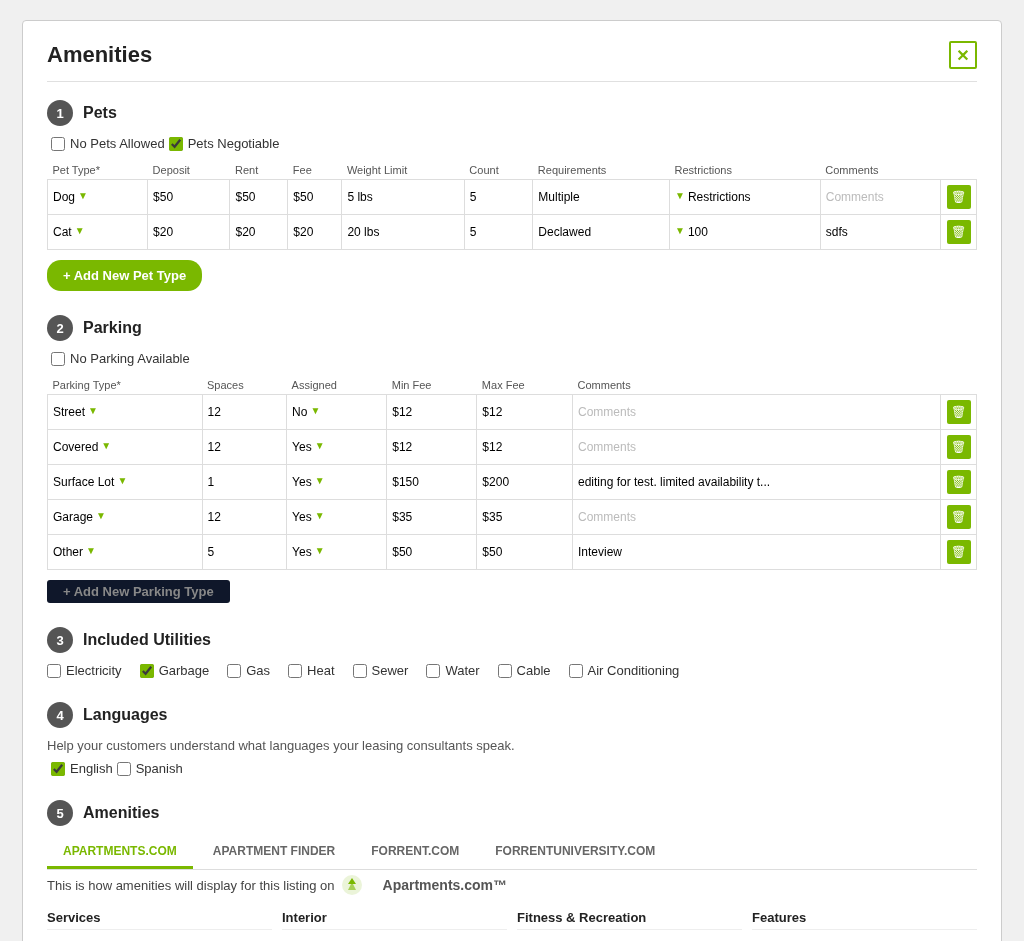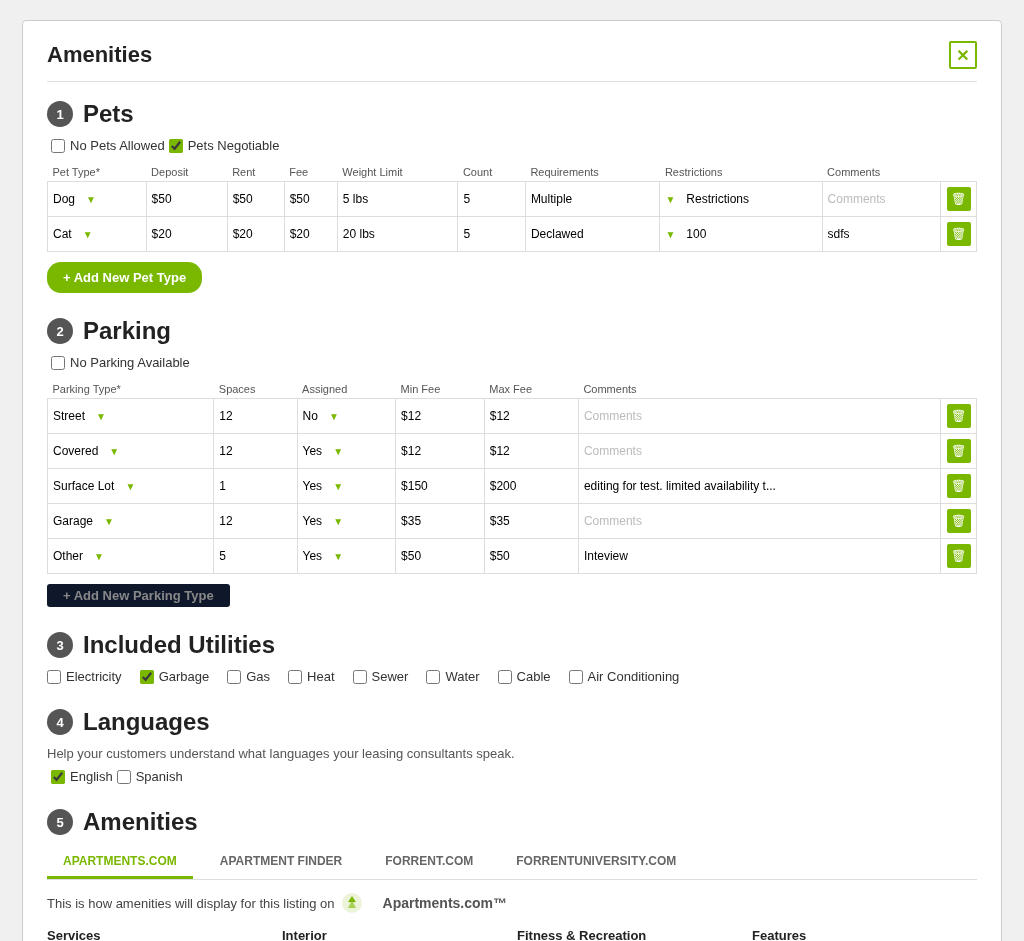--- a/index.html
+++ b/index.html
@@ -63,21 +63,21 @@
       color: #fff;
       font-size: 13px;
       font-weight: bold;
       display: flex;
       align-items: center;
       justify-content: center;
       margin-right: 10px;
       flex-shrink: 0;
     }
     .section-title {
-      font-size: 24px;
+      font-size: 16px;
       font-weight: bold;
       color: #222;
     }
     .checkbox-row {
       display: flex;
       align-items: center;
       gap: 4px;
       margin-bottom: 10px;
       margin-left: 4px;
     }
@@ -108,22 +108,22 @@
       border-bottom: 1px solid #ddd;
     }
     table td {
       padding: 5px 5px;
       border: 1px solid #ddd;
       vertical-align: middle;
       background: #fff;
     }
     .cell-with-arrow {
       display: flex;
-      align-items: center;
-      gap: 11px;
+      align-items: flex-start;
+      gap: 3px;
     }
     .green-arrow {
       color: #7ab800;
       font-size: 10px;
     }
     .delete-btn {
       background: #7ab800;
       border: none;
       color: #fff;
       width: 24px;
@@ -164,23 +164,23 @@
       margin-bottom: 8px;
     }
     .utilities-row {
       display: flex;
       align-items: center;
       gap: 18px;
       flex-wrap: wrap;
     }
     .tabs-row {
       display: flex;
-      gap: 11px;
+      gap: 4px;
       border-bottom: 1px solid #ddd;
-      margin-bottom: 12px;
+      margin-bottom: 4px;
     }
     .tab {
       padding: 8px 16px;
       font-size: 12px;
       font-weight: bold;
       color: #666;
       cursor: pointer;
       border-bottom: 3px solid transparent;
     }
     .tab.active {

